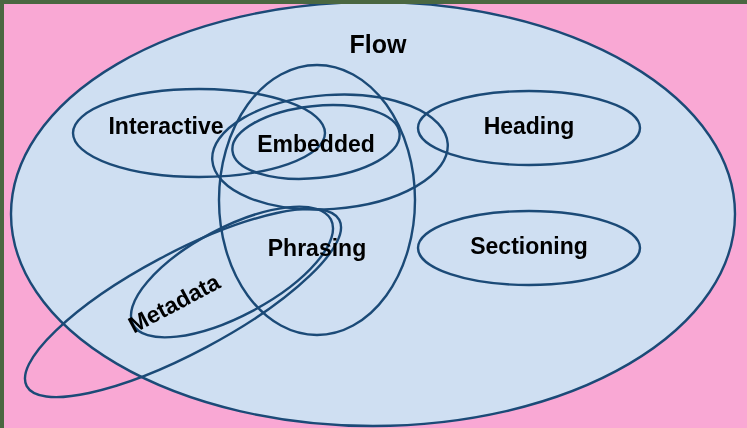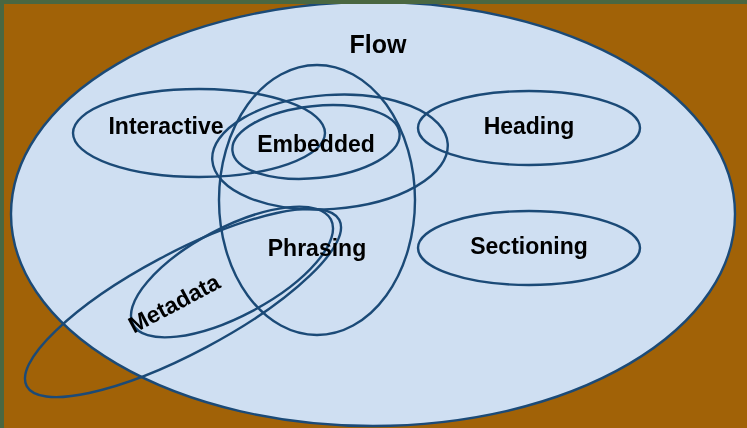--- a/index.html
+++ b/index.html
@@ -5,21 +5,21 @@
   html, body {
     margin: 0;
     padding: 0;
     background: #ffffff;
   }
   #canvas {
     position: relative;
     width: 747px;
     height: 428px;
     overflow: hidden;
-    background: #a16207;
+    background: #f9a8d4;
     border-top: 4px solid #4a6741;
     border-left: 4px solid #4a6741;
     box-sizing: border-box;
     font-family: "Liberation Sans", sans-serif;
   }
   #diagram-svg {
     position: absolute;
     top: -4px;
     left: -4px;
     width: 747px;

